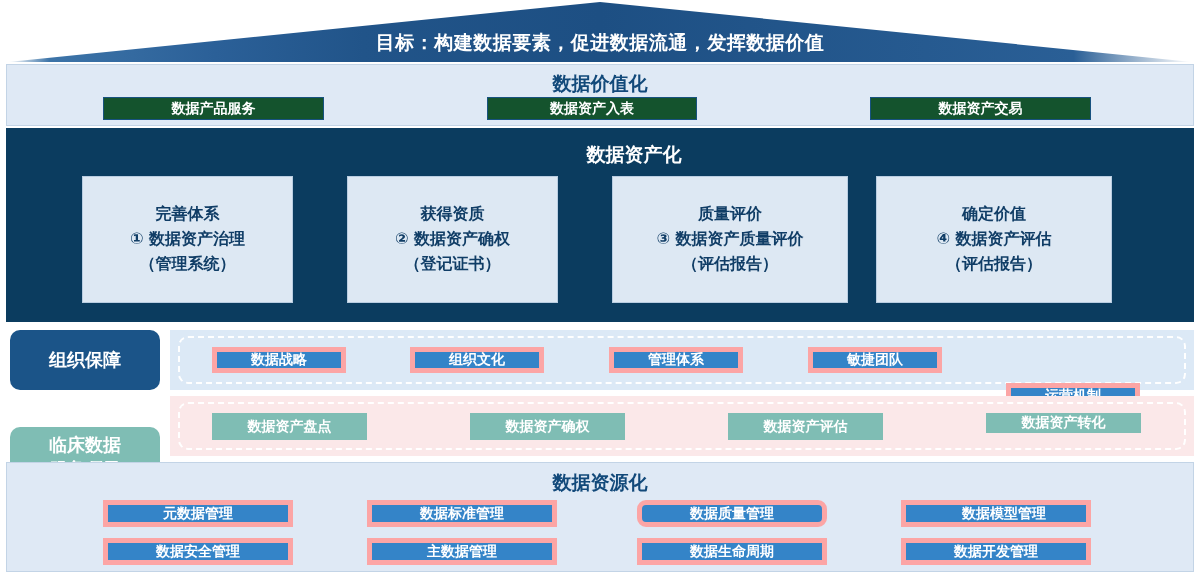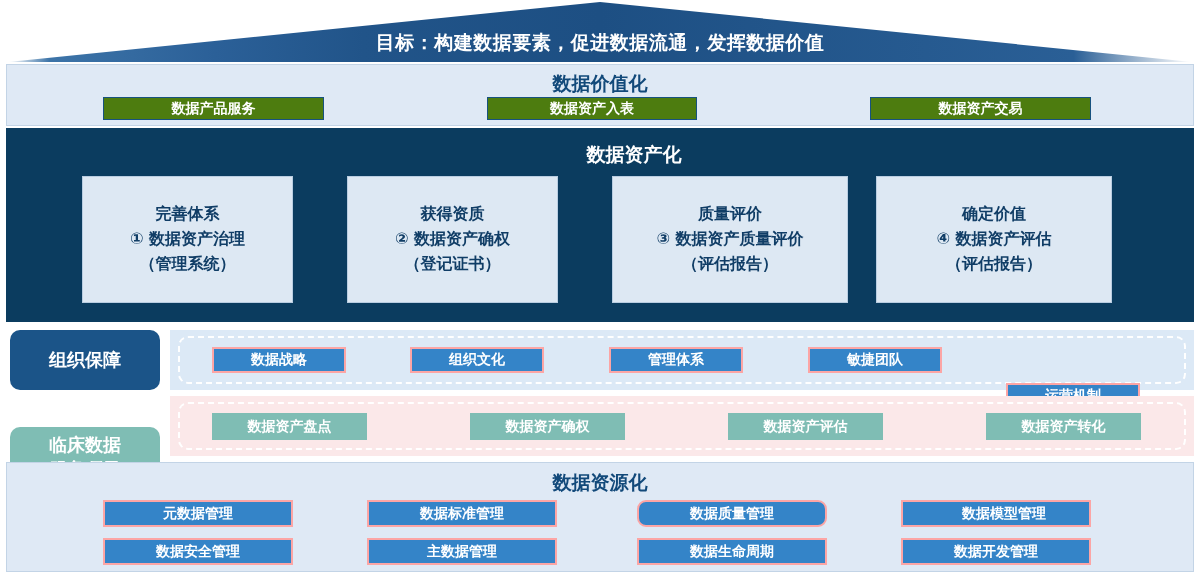--- a/index.html
+++ b/index.html
@@ -42,27 +42,27 @@
   .title-light-on-dark{color:#ffffff;font-size:19px;}
 
   
   .chip{
     position:absolute;box-sizing:border-box;
     display:flex;align-items:center;justify-content:center;
     color:#ffffff;font-weight:bold;white-space:nowrap;
     text-align:center;
   }
   .chip-darkblue{
-    background:#4d7c0f;
+    background:#14532d;
     border:1px solid #17527f;
     font-size:14px;
   }
   .chip-blue{
     background:#3484c8;
-    border:2px solid #fca5a5;
+    border:5px solid #fca5a5;
     font-size:14px;
   }
   .chip-teal{
     background:#7fbdb4;
     font-size:14px;
   }
 
   
   .asset-card{
     position:absolute;box-sizing:border-box;
@@ -177,21 +177,21 @@
     <div class="strip-inner" style="left:8px;top:6px;width:1008px;height:48px;"></div>
   </div>
   <div class="side-pill side-pill-teal" style="left:10px;top:396px;width:150px;height:60px;flex-direction:column;">
     <span>临床数据</span>
     <span>服务项目</span>
   </div>
 
   <div class="chip chip-teal" style="left:212px;top:413px;width:155px;height:27px;">数据资产盘点</div>
   <div class="chip chip-teal" style="left:470px;top:413px;width:155px;height:27px;">数据资产确权</div>
   <div class="chip chip-teal" style="left:728px;top:413px;width:155px;height:27px;">数据资产评估</div>
-  <div class="chip chip-teal" style="left:986px;top:413px;width:155px;height:27px;">数据资产转化</div>
+  <div class="chip chip-teal" style="left:986px;top:413px;width:155px;height:20px;">数据资产转化</div>
 
   <div class="panel panel-light" style="left:6px;top:462px;width:1188px;height:110px;">
     <div class="panel-title title-dark-on-light" style="top:7px;">数据资源化</div>
   </div>
 
   <div class="chip chip-blue" style="left:103px;top:500px;width:190px;height:27px;">元数据管理</div>
   <div class="chip chip-blue" style="left:367px;top:500px;width:190px;height:27px;">数据标准管理</div>
   <div class="chip chip-blue" style="left:637px;top:500px;width:190px;height:27px;border-radius:9px;">数据质量管理</div>
   <div class="chip chip-blue" style="left:901px;top:500px;width:190px;height:27px;padding-left:16px;">数据模型管理</div>
 

